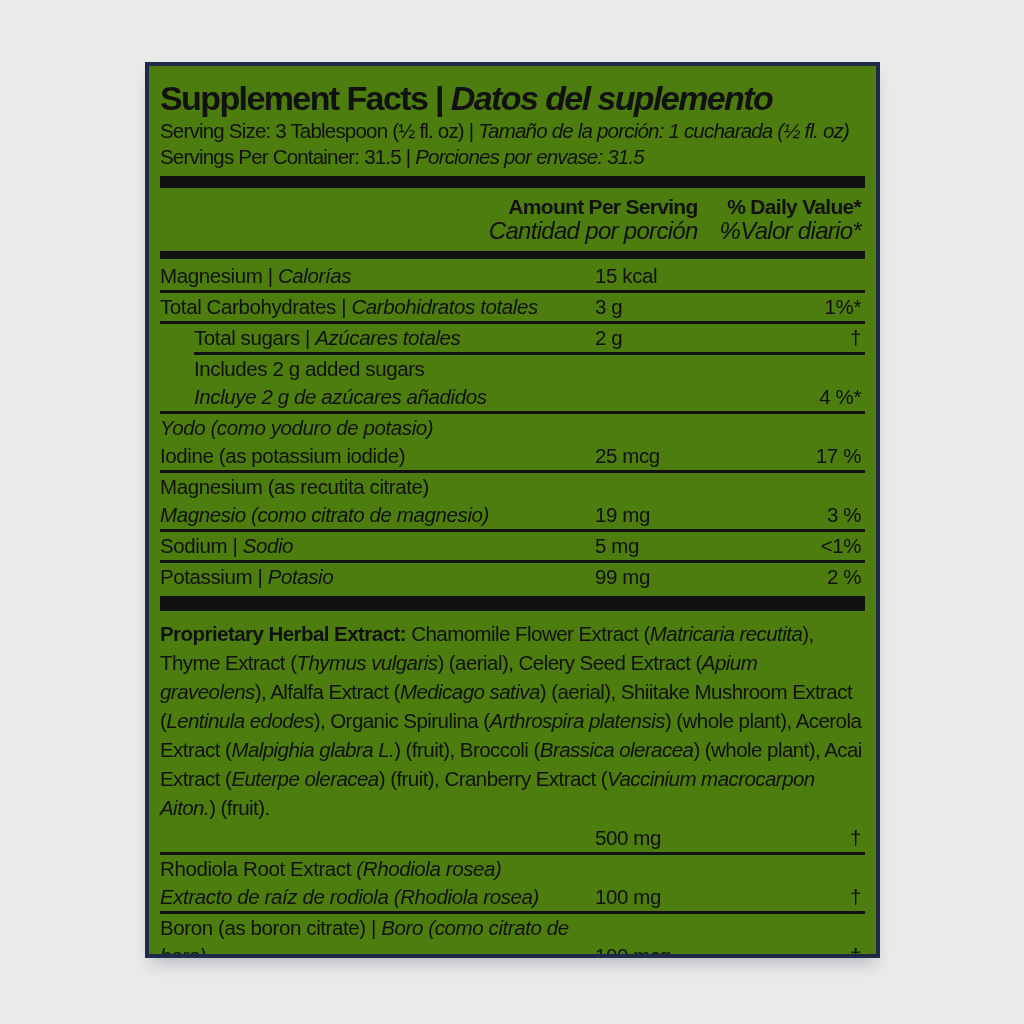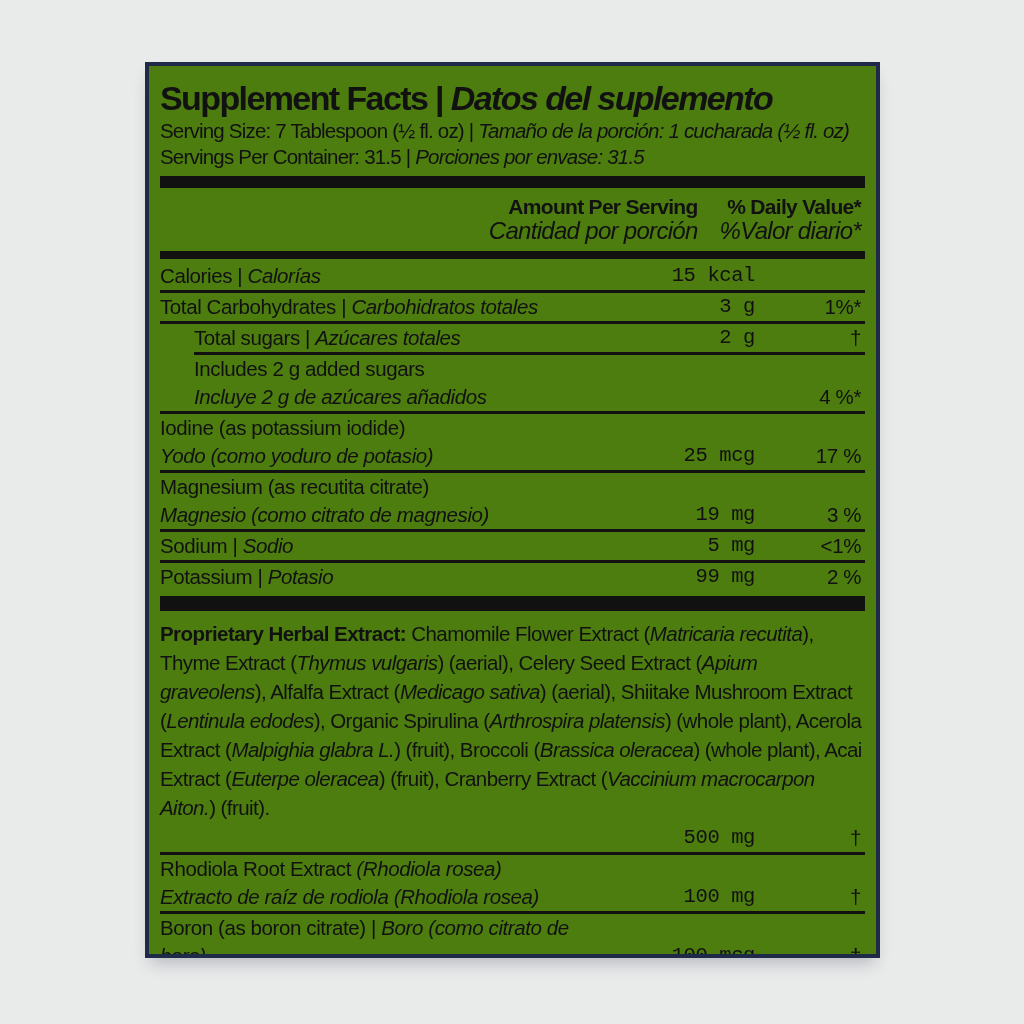--- a/index.html
+++ b/index.html
@@ -73,42 +73,42 @@
     content:"";
     position:absolute;
     left:0; right:0; top:0;
     height:3px;
     background:#111;
   }
   .row.sep-none::before { display:none; }
   .row.sep-indent::before { left:34px; }
   .cell-label { flex:1 1 auto; }
   .row.indent .cell-label { padding-left:34px; }
-  .cell-amount { flex:0 0 160px; text-align:right; white-space:nowrap;font-family:Liberation Mono, monospace; }
+  .cell-amount { flex:0 0 160px; text-align:left; white-space:nowrap; }
   .cell-dv { flex:0 0 110px; text-align:right; padding-right:4px; white-space:nowrap; }
 
   
   .herbal-paragraph {
     font-size:20.5px;
     line-height:29px;
     letter-spacing:-0.55px;
     padding-top:8px;
     text-align:left;
   }
   .herbal-amount-row { min-height:30px; line-height:29px; padding-top:0; }
 </style>
 </head>
 <body>
 
 <div class="panel">
   <div class="inner">
 
     <h1 class="title"><span>Supplement Facts</span><span class="title-sep"> | </span><span class="it">Datos del suplemento</span></h1>
 
-    <div class="serving-line"><span>Serving Size: 7 Tablespoon (½ fl. oz)</span><span> | </span><span class="it">Tamaño de la porción: 1 cucharada (½ fl. oz)</span></div>
+    <div class="serving-line"><span>Serving Size: 3 Tablespoon (½ fl. oz)</span><span> | </span><span class="it">Tamaño de la porción: 1 cucharada (½ fl. oz)</span></div>
 
     <div class="serving-line"><span>Servings Per Container: 31.5</span><span> | </span><span class="it">Porciones por envase: 31.5</span></div>
 
     <div class="bar bar-top"></div>
 
     <div class="colhead">
       <div class="ch-cell">
         <div class="ch-en">Amount Per Serving</div>
         <div class="ch-es">Cantidad por porción</div>
       </div>
@@ -116,21 +116,21 @@
         <div class="ch-en">% Daily Value*</div>
         <div class="ch-es">%Valor diario*</div>
       </div>
     </div>
 
     <div class="bar bar-medium"></div>
 
     <div>
         <div class="row sep-none">
           <div class="cell-label">
-            <div class="line"><span>Calories | </span><span class="it">Calorías</span></div>
+            <div class="line"><span>Magnesium | </span><span class="it">Calorías</span></div>
           </div>
           <div class="cell-amount">15 kcal</div>
           <div class="cell-dv"></div>
         </div>
         <div class="row sep-full">
           <div class="cell-label">
             <div class="line"><span>Total Carbohydrates | </span><span class="it">Carbohidratos totales</span></div>
           </div>
           <div class="cell-amount">3 g</div>
           <div class="cell-dv">1%*</div>
@@ -145,22 +145,22 @@
         <div class="row sep-indent indent">
           <div class="cell-label">
             <div class="line"><span>Includes 2 g added sugars</span></div>
             <div class="line"><span class="it">Incluye 2 g de azúcares añadidos</span></div>
           </div>
           <div class="cell-amount"></div>
           <div class="cell-dv">4 %*</div>
         </div>
         <div class="row sep-full">
           <div class="cell-label">
+            <div class="line"><span class="it">Yodo (como yoduro de potasio)</span></div>
             <div class="line"><span>Iodine (as potassium iodide)</span></div>
-            <div class="line"><span class="it">Yodo (como yoduro de potasio)</span></div>
           </div>
           <div class="cell-amount">25 mcg</div>
           <div class="cell-dv">17 %</div>
         </div>
         <div class="row sep-full">
           <div class="cell-label">
             <div class="line"><span>Magnesium (as recutita citrate)</span></div>
             <div class="line"><span class="it">Magnesio (como citrato de magnesio)</span></div>
           </div>
           <div class="cell-amount">19 mg</div>

